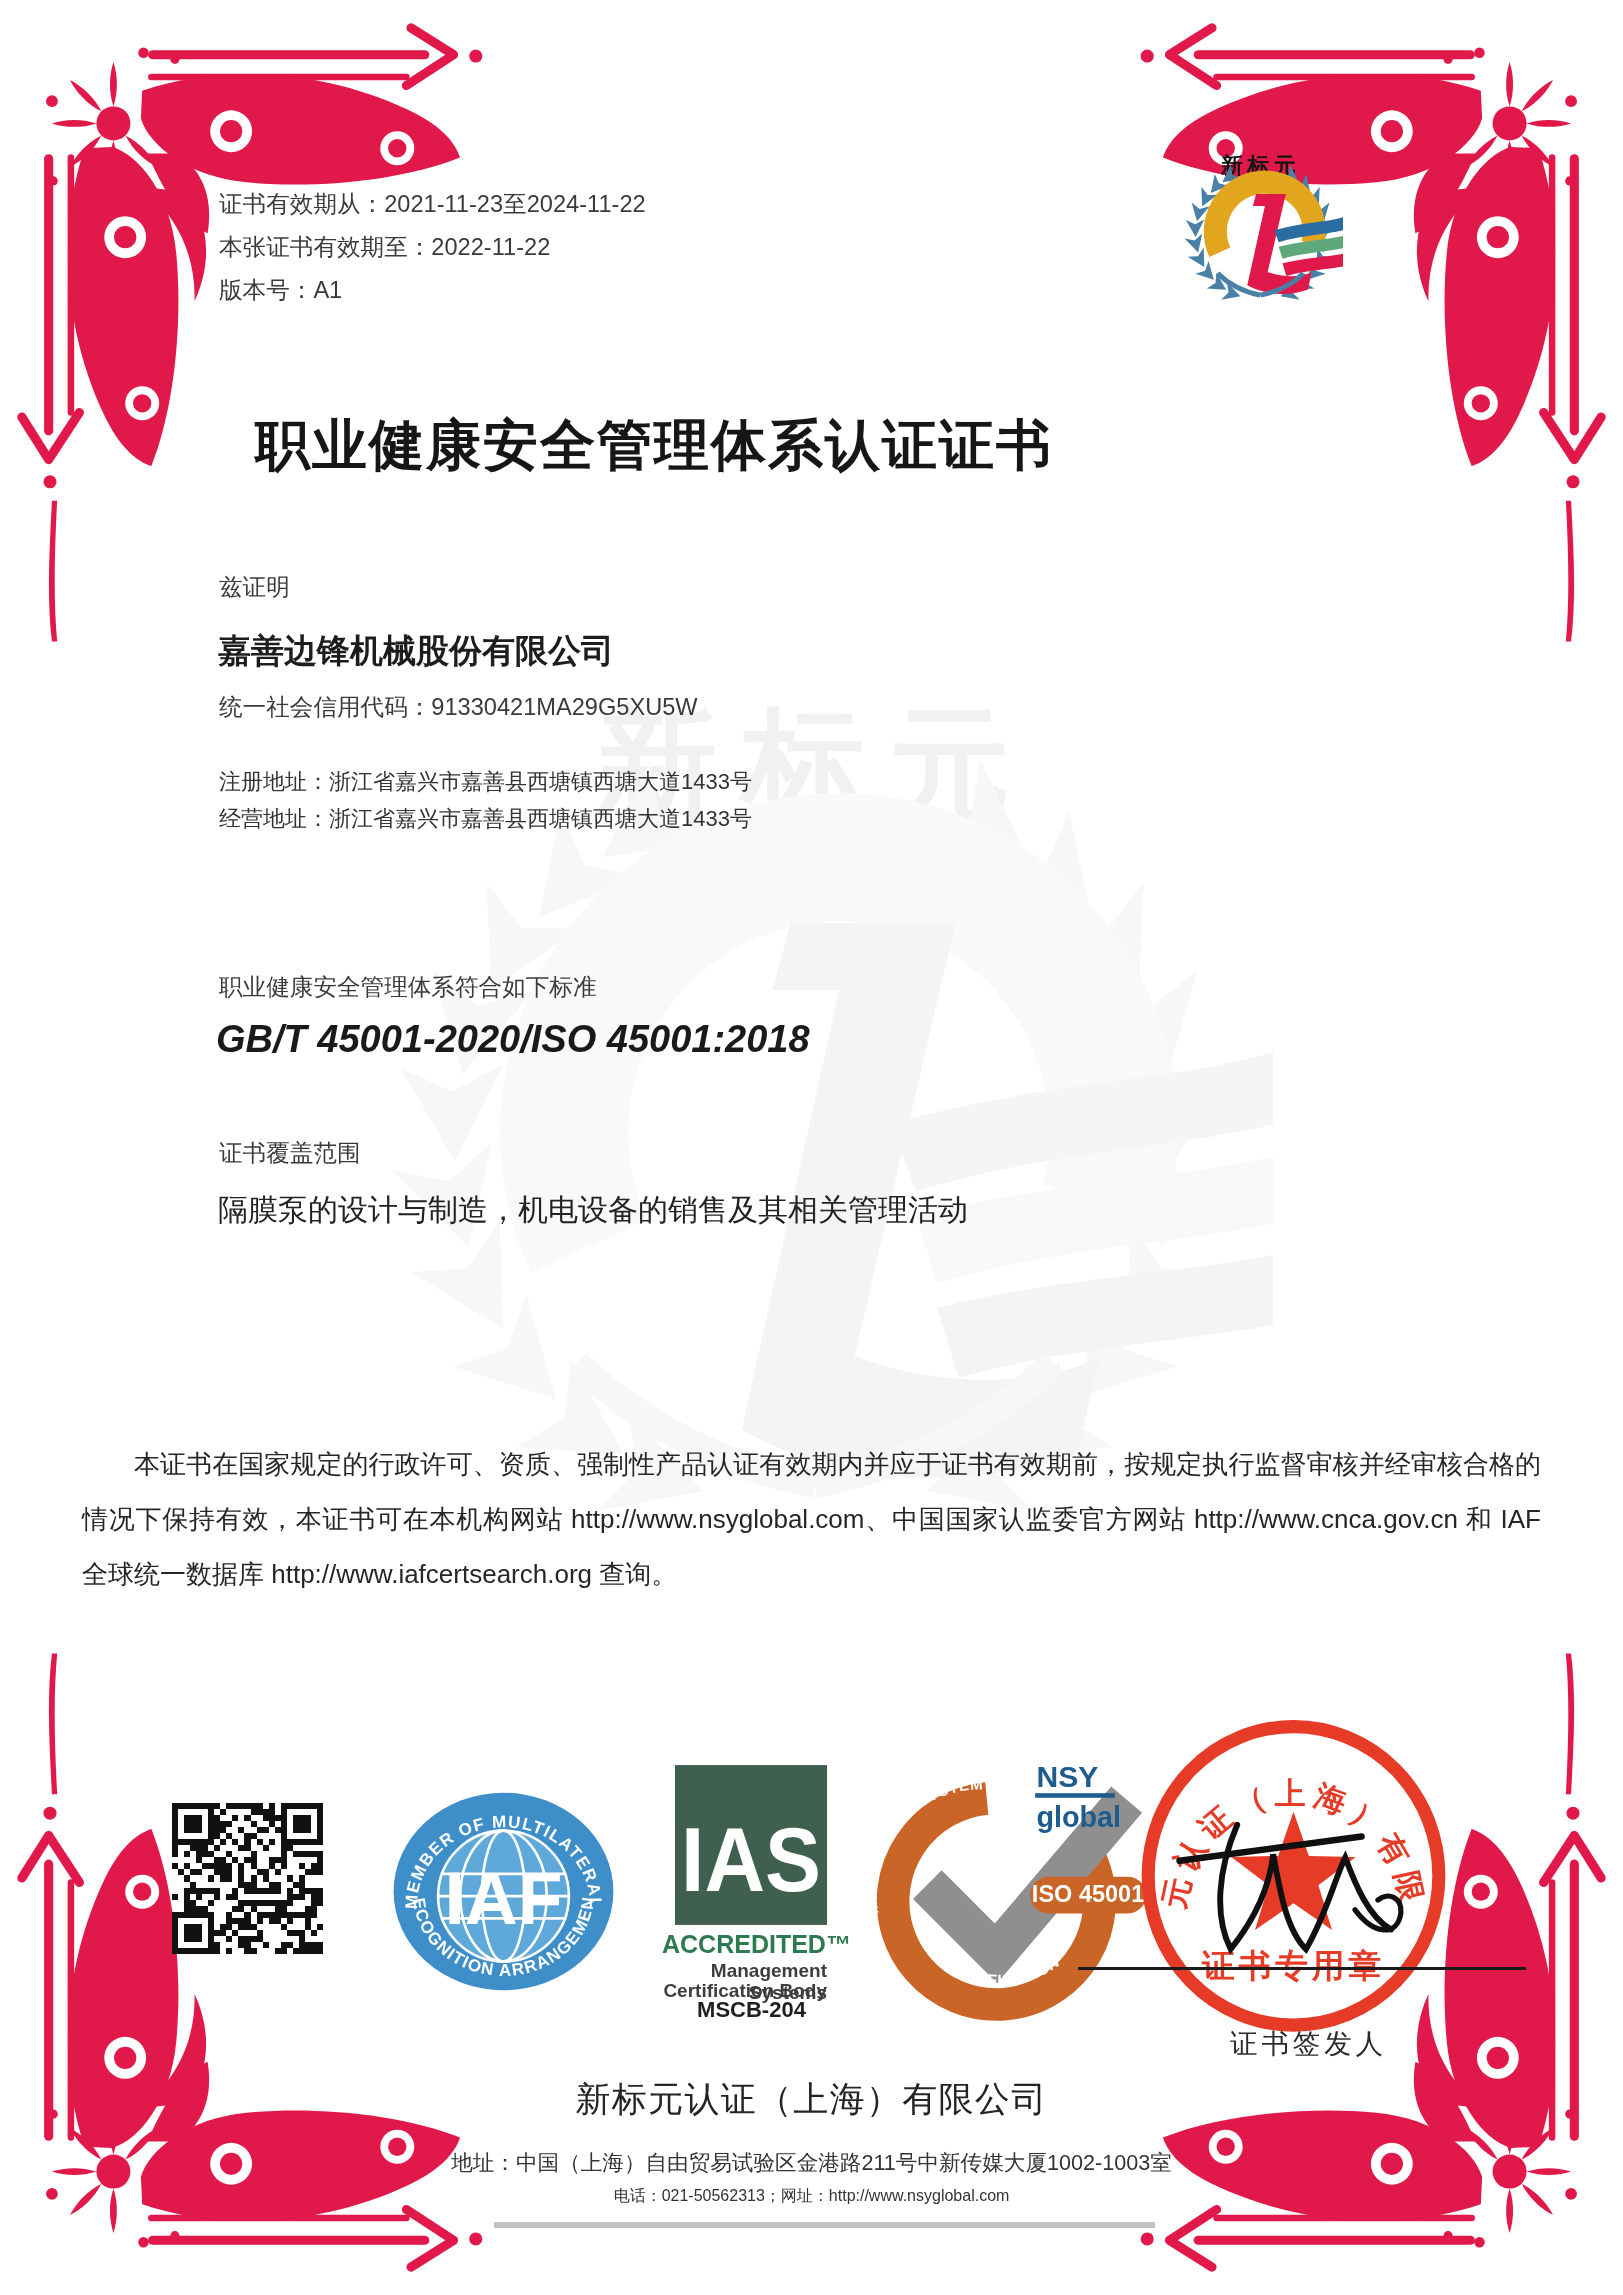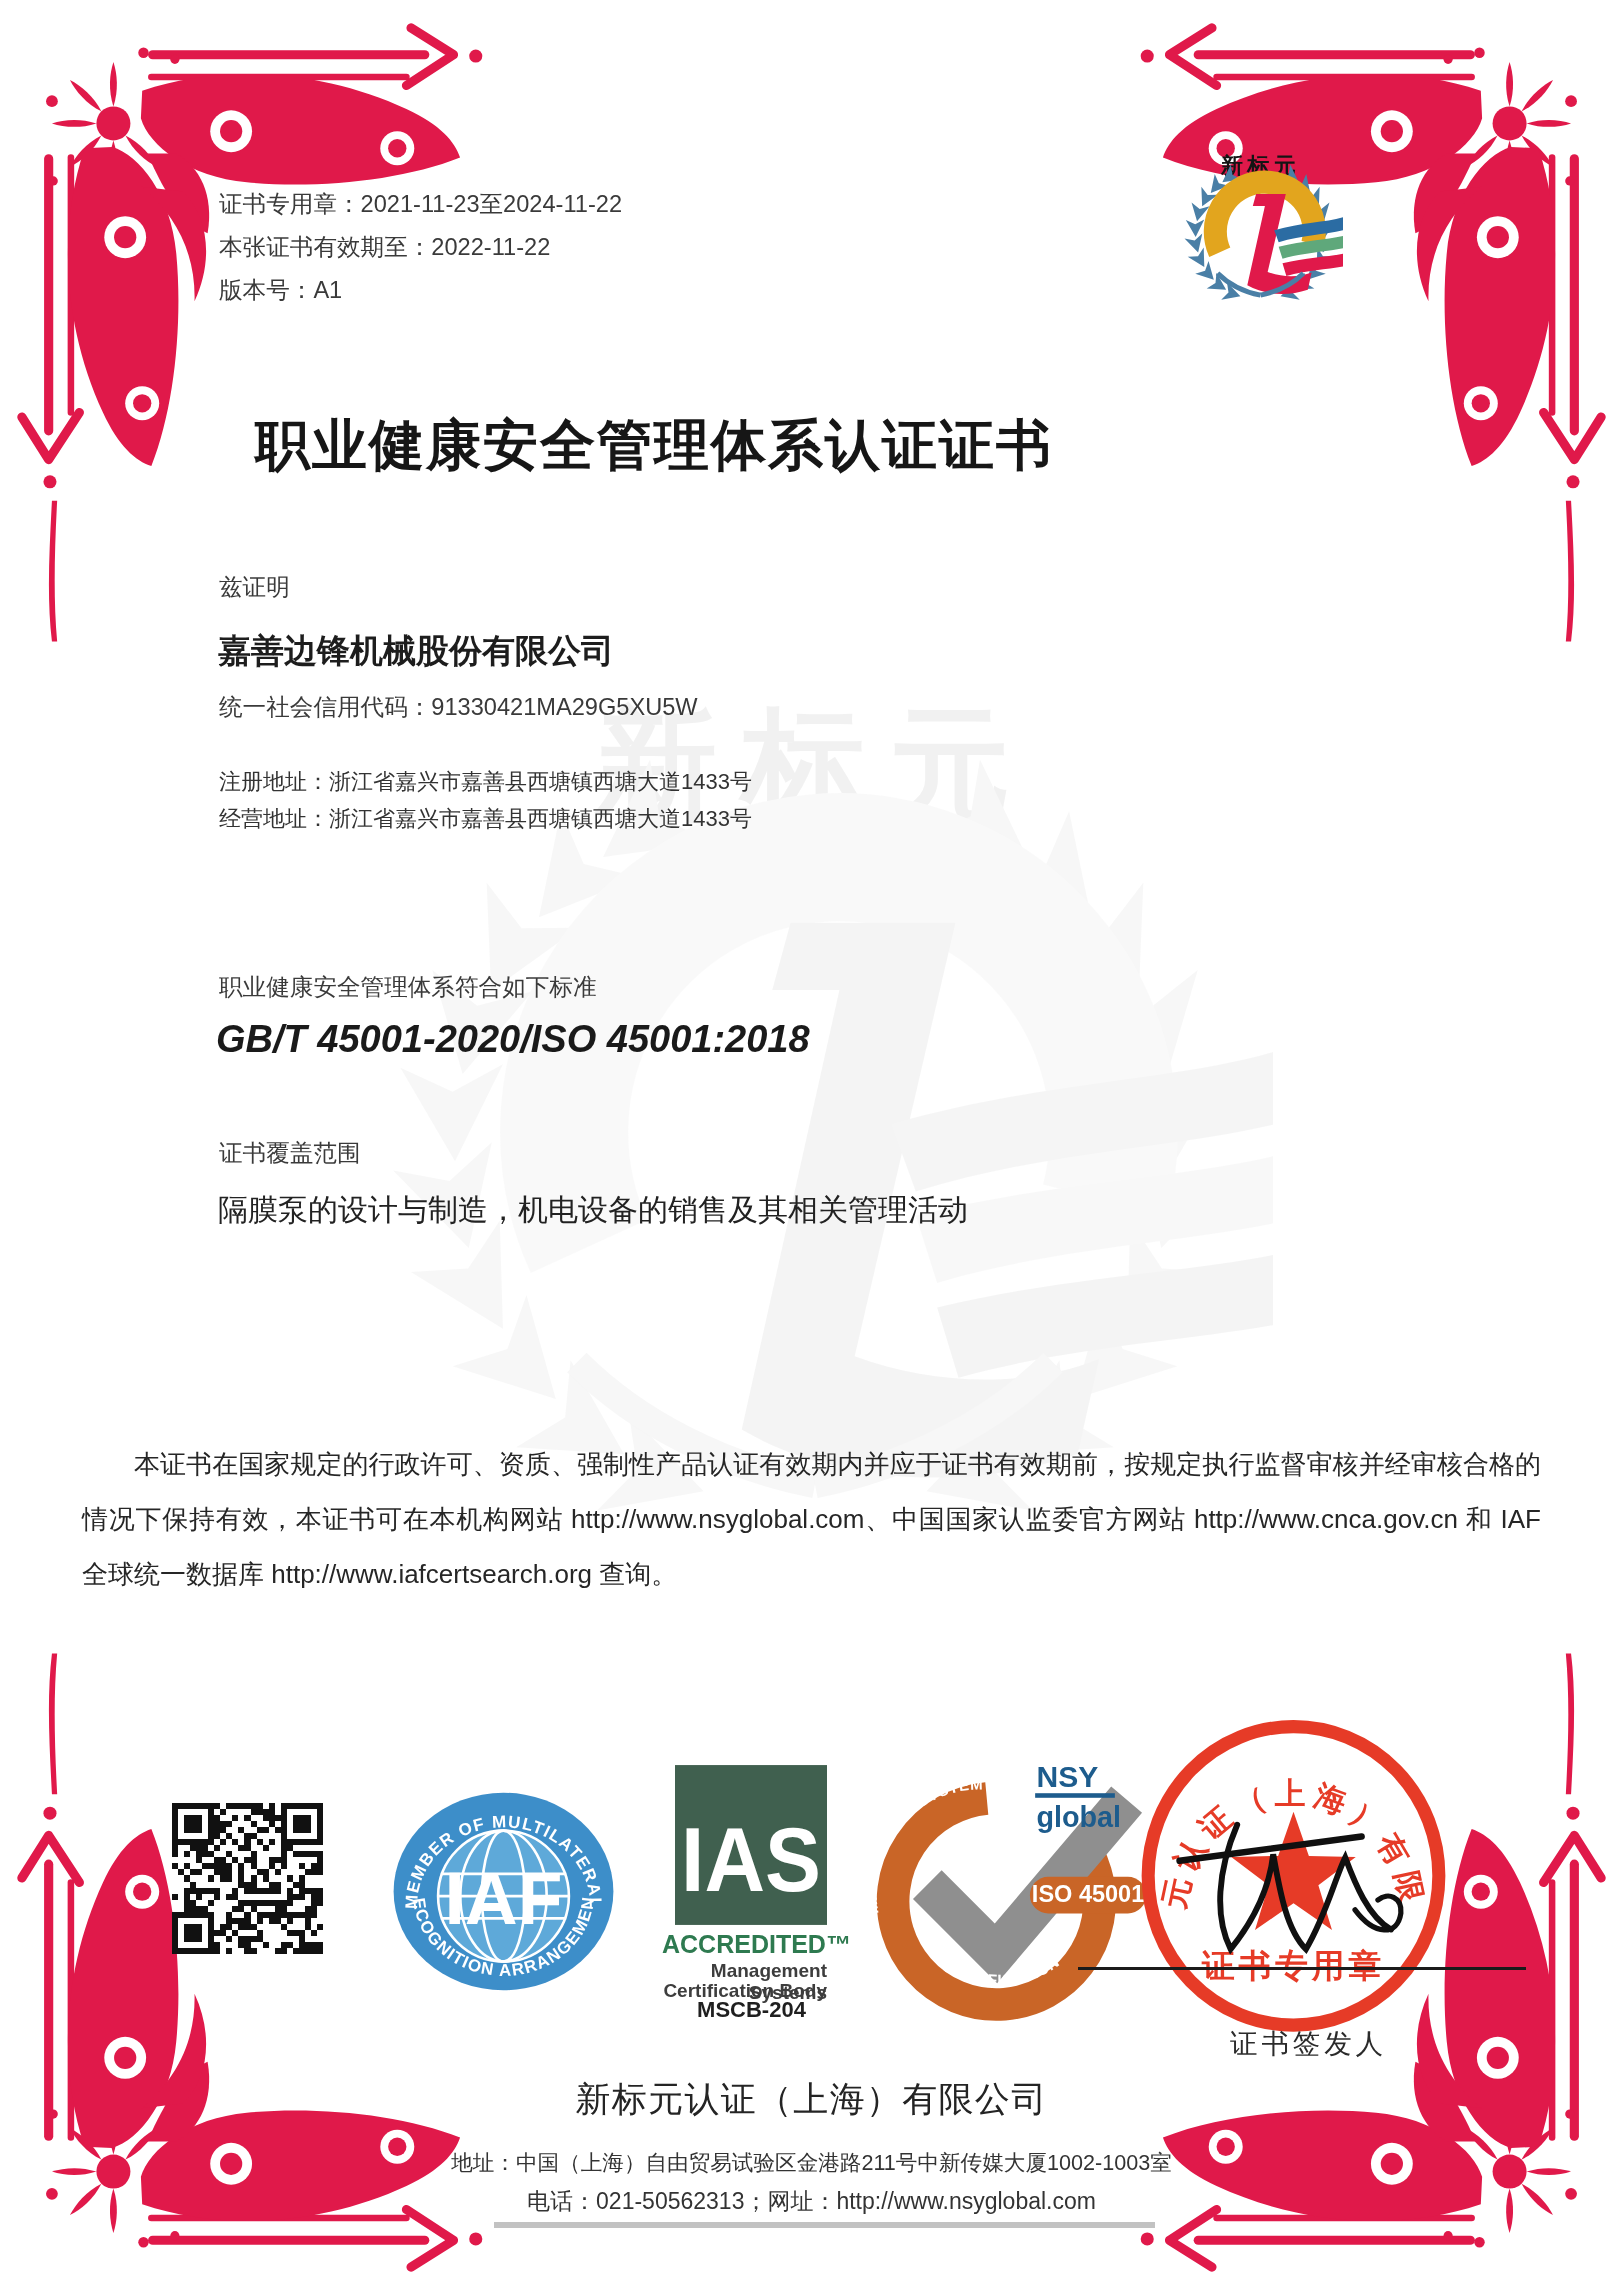--- a/index.html
+++ b/index.html
@@ -49,21 +49,21 @@
   .ias-code{left:656px;top:1997px;width:191px;text-align:center;font-size:22px;font-weight:700;color:#1f1f1f;}
 
   .nsy{left:865px;top:1754px;width:288px;height:281px;}
   .stamp{left:1139px;top:1720px;width:309px;height:313px;}
   .sig-line{left:1078px;top:1967px;width:448px;height:3.3px;background:#1b1b1b;}
   .signer{left:1171px;top:2026px;width:275px;text-align:center;font-size:27.5px;color:#2b2b2b;letter-spacing:3.9px;}
 
   
   .footer-company{left:0;top:2076px;width:1623px;text-align:center;font-size:35px;font-weight:500;color:#242424;letter-spacing:1.3px;}
   .footer-line1{left:0;top:2148px;width:1623px;text-align:center;font-size:21.6px;color:#333;}
-  .footer-line2{left:0;top:2186px;width:1623px;text-align:center;font-size:23px;color:#333;}
+  .footer-line2{left:0;top:2186px;width:1623px;text-align:center;font-size:16px;color:#333;}
   .footer-divider{left:494px;top:2222px;width:661px;height:5.9px;background:#c2c2c2;}
 
   
   .watermark{left:357px;top:664px;width:916px;height:890px;opacity:.055;filter:grayscale(1);pointer-events:none;}
 </style>
 </head>
 <body>
 
 <svg width="0" height="0" style="position:absolute">
   <defs>
@@ -153,21 +153,21 @@
     <path d="M142,84 L196,84 L163,226 C190,236 220,236 243,227 L236,258 C198,271 155,267 126,250 L158,106 L136,106 Z" fill="#e0194a"></path>
     <path d="M175,150 C230,134 280,136 312,122 L320,144 C285,158 235,156 183,172 Z" fill="#2b6ca3"></path>
     <path d="M183,180 C238,166 288,168 320,154 L326,175 C292,189 240,187 190,202 Z" fill="#5fa87b"></path>
     <path d="M190,210 C244,197 292,199 324,186 L330,208 C296,221 248,219 197,233 Z" fill="#e0194a"></path>
     <path d="M150,268 C120,262 92,248 72,228" stroke="#4a7fa6" stroke-width="9" fill="none"></path>
     <path d="M150,268 C180,262 208,248 228,228" stroke="#4a7fa6" stroke-width="9" fill="none"></path>
   </svg>
 </div>
 
 <div class="abs info-block">
-  <div class="info-row"><span>证书专用章：</span><span>2021-11-23至2024-11-22</span></div>
+  <div class="info-row"><span>证书有效期从：</span><span>2021-11-23至2024-11-22</span></div>
   <div class="info-row"><span>本张证书有效期至：</span><span>2022-11-22</span></div>
   <div class="info-row"><span>版本号：</span><span>A1</span></div>
 </div>
 
 <div class="abs org-logo">
   <svg viewBox="0 0 300 290" width="100%" height="100%">
     <text x="150" y="46" text-anchor="middle" font-size="40" font-weight="bold" fill="#141414" letter-spacing="8">新标元</text>
     <g class="laurel" fill="#4a7fa6">
         <path d="M0,0 L26,-14 L19,0 L26,14 Z" transform="translate(113.5,270.2) rotate(-162.0) scale(1.2)"></path>
         <path d="M0,0 L26,-14 L19,0 L26,14 Z" transform="translate(87.5,258.1) rotate(-148.0) scale(1.2)"></path>

